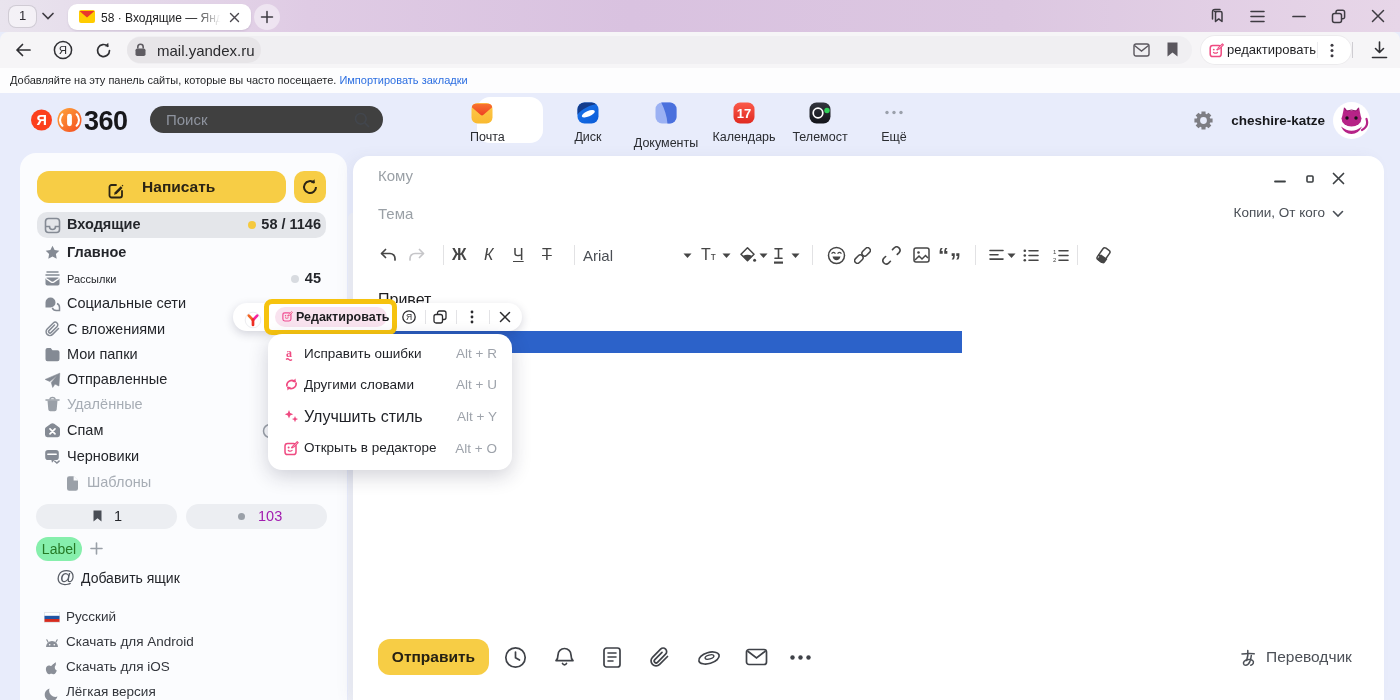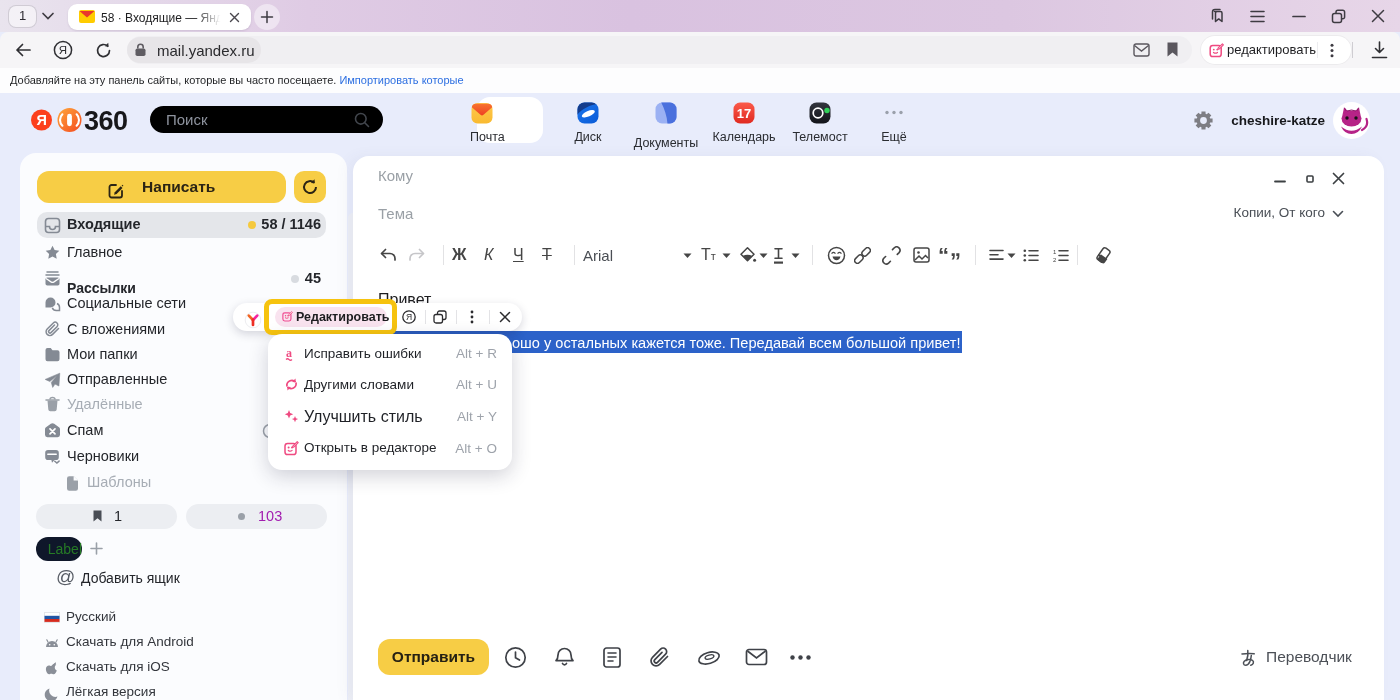--- a/index.html
+++ b/index.html
@@ -104,40 +104,40 @@
       </svg>
   </div>
   <div class="a" style="left:1352px;top:10px;width:1px;height:16px;background:#cfcdd2"></div>
   <svg class="a" style="left:1371px;top:9px" width="17" height="18" viewBox="0 0 17 18">
       <path d="M8.5 1 V11 M4.5 7.5 L8.5 11.5 L12.5 7.5" stroke="#2f2f33" stroke-width="1.6" fill="none" stroke-linecap="round" stroke-linejoin="round"></path>
       <path d="M1.5 16.5 H15.5" stroke="#2f2f33" stroke-width="1.6" stroke-linecap="round"></path>
     </svg>
 </div>
 
 <div class="a" id="infobar">
-  <div class="a" style="left:10px;top:6px">Добавляйте на эту панель сайты, которые вы часто посещаете. <span style="color:#2d6fe1">Импортировать которые</span></div>
+  <div class="a" style="left:10px;top:6px">Добавляйте на эту панель сайты, которые вы часто посещаете. <span style="color:#2d6fe1">Импортировать закладки</span></div>
 </div>
 
 <div class="a" id="hdr">
   <svg class="a" style="left:31px;top:14px" width="100" height="26" viewBox="0 0 100 26">
     <circle cx="10.5" cy="13" r="10.5" fill="#fc3f1d"></circle>
     <text x="10.7" y="18" text-anchor="middle" font-size="14.5" font-weight="bold" fill="#fff" font-family="Liberation Sans">Я</text>
     <circle cx="38.5" cy="13" r="12" fill="url(#og)"></circle>
     <defs>
         <linearGradient id="og" x1="0" y1="0" x2="1" y2="1">
           <stop offset="0" stop-color="#ffa93c"></stop>
           <stop offset="1" stop-color="#f4491f"></stop>
         </linearGradient>
       </defs>
     <rect x="36.1" y="6.8" width="4.8" height="12.4" rx="2.4" fill="#fff"></rect>
     <path d="M31.4 7.3 a8 8 0 0 0 0 11.4" fill="none" stroke="#fff" stroke-width="2.1" stroke-linecap="round"></path>
     <path d="M45.6 7.3 a8 8 0 0 1 0 11.4" fill="none" stroke="#fff" stroke-width="2.1" stroke-linecap="round"></path>
     <text x="53" y="22.5" font-size="27" font-weight="bold" fill="#17171a" font-family="Liberation Sans" letter-spacing="-0.5">360</text>
   </svg>
-  <div class="a" style="left:150px;top:13px;width:233px;height:27px;border-radius:14px;background:#000000">
+  <div class="a" style="left:150px;top:13px;width:233px;height:27px;border-radius:14px;background:#404040">
     <div class="a" style="left:16px;top:5px;font-size:15px;color:#8e939e">Поиск</div>
     <svg class="a" style="left:204px;top:6px" width="16" height="16" viewBox="0 0 16 16">
         <circle cx="6.8" cy="6.8" r="5.3" fill="none" stroke="#42464d" stroke-width="1.6"></circle>
         <path d="M10.8 10.8 L14.5 14.5" stroke="#42464d" stroke-width="1.6" stroke-linecap="round"></path>
       </svg>
   </div>
 
   <div class="a" style="left:477px;top:4px;width:66px;height:46px;background:#fff;border-radius:13px"></div>
   <div id="apps">
       <div class="a" style="left:470px;top:8px;width:80px;"><svg width="24" height="24" viewBox="0 0 24 24">
@@ -246,28 +246,28 @@
       <svg class="a" style="left:24px;top:63.5px" width="17" height="17" viewBox="0 0 17 17">
         <rect x="1.5" y="1.5" width="14" height="14" rx="3" fill="none" stroke="#848a94" stroke-width="1.6"></rect>
         <path d="M1.5 9.5 h4 a3 3 0 0 0 6 0 h4" fill="none" stroke="#848a94" stroke-width="1.6"></path>
       </svg>
       <div class="a" style="left:47px;top:63px;font-size:14.5px;font-weight:bold;color:#24262b">Входящие</div>
       <div class="a" style="left:228px;top:68px;width:8px;height:8px;border-radius:50%;background:#f5c93e"></div>
       <div class="a" style="left:180px;top:63px;width:121px;text-align:right;font-size:14.5px;font-weight:bold;color:#24262b">58 / 1146</div>
       <svg class="a" style="left:24px;top:91px" width="17" height="17" viewBox="0 0 17 17">
         <path d="M8.5 1.8 l2.1 4.3 4.7.7 -3.4 3.3 .8 4.7 -4.2-2.2 -4.2 2.2 .8-4.7 -3.4-3.3 4.7-.7 z" fill="#848a94"></path>
       </svg>
-      <div class="a" style="left:47px;top:90.5px;font-size:14.5px;font-weight:normal;color:#24262b">Главное</div>
+      <div class="a" style="left:47px;top:90.5px;font-size:14.5px;font-weight:bold;color:#24262b">Главное</div>
       <svg class="a" style="left:24px;top:117px" width="17" height="17" viewBox="0 0 17 17">
         <path d="M3 2 h11" stroke="#848a94" stroke-width="1.5" stroke-linecap="round"></path>
         <path d="M2 5 h13" stroke="#848a94" stroke-width="1.5" stroke-linecap="round"></path>
         <rect x="1.5" y="7.5" width="14" height="8" rx="1.8" fill="#848a94"></rect>
         <path d="M2 8.5 l5 3.4 a3 3 0 0 0 3 0 l5-3.4" fill="none" stroke="#fff" stroke-width="1.3"></path>
       </svg>
-      <div class="a" style="left:47px;top:127px;font-size:14px;font-weight:bold;color:#24262b">Рассылки</div>
+      <div class="a" style="left:47px;top:120px;font-size:11px;font-weight:normal;color:#24262b">Рассылки</div>
       <div class="a" style="left:271px;top:121.5px;width:8px;height:8px;border-radius:50%;background:#d8dbe0"></div>
       <div class="a" style="left:180px;top:116.5px;width:121px;text-align:right;font-size:14.5px;font-weight:bold;color:#24262b">45</div>
       <svg class="a" style="left:24px;top:142.5px" width="17" height="17" viewBox="0 0 17 17">
         <path d="M1.5 6.5 a5 5 0 0 1 10 0 a5 5 0 0 1-5 5 h-5 z" fill="#848a94"></path>
         <path d="M13 7.5 a4.2 4.2 0 0 1 2.5 3.8 v3.2 h-3.2 a4.2 4.2 0 0 1-4-2.8" fill="none" stroke="#848a94" stroke-width="1.5"></path>
       </svg>
       <div class="a" style="left:47px;top:142px;font-size:14.5px;font-weight:normal;color:#24262b">Социальные сети</div>
       <svg class="a" style="left:24px;top:168px" width="17" height="17" viewBox="0 0 17 17">
         <path d="M14.5 7.5 L8.6 13.4 a3.8 3.8 0 0 1-5.4-5.4 L9.3 2 a2.6 2.6 0 0 1 3.7 3.7 L7 11.6 a1.4 1.4 0 0 1-2-2 L10.5 4" fill="none" stroke="#848a94" stroke-width="1.5" stroke-linecap="round"></path>
       </svg>
@@ -309,21 +309,21 @@
 <div class="a" style="left:16px;top:350.5px;width:141px;height:25px;background:#eceef2;border-radius:12.5px">
   <svg class="a" style="left:56px;top:5.5px" width="11" height="14" viewBox="0 0 11 14">
         <path d="M1.5 1.5 h8 v11 l-4-3.2 -4 3.2 z" fill="#494d55"></path>
       </svg>
   <div class="a" style="left:78px;top:4px;font-size:14.5px;color:#24262b">1</div>
     </div>
     <div class="a" style="left:166px;top:350.5px;width:141px;height:25px;background:#eceef2;border-radius:12.5px">
   <div class="a" style="left:52px;top:9px;width:7px;height:7px;border-radius:50%;background:#9aa0a8"></div>
   <div class="a" style="left:72px;top:4px;font-size:14.5px;color:#a21caf">103</div>
     </div>
-    <div class="a" style="left:16px;top:384px;width:46px;height:24px;background:#0f172a;border-radius:12px;text-align:right;font-size:14px;color:#267a26;line-height:24px">Label</div>
+    <div class="a" style="left:16px;top:384px;width:46px;height:24px;background:#86efac;border-radius:12px;text-align:center;font-size:14px;color:#267a26;line-height:24px">Label</div>
     <svg class="a" style="left:70px;top:389px" width="13" height="13" viewBox="0 0 13 13">
       <path d="M6.5 1 V12 M1 6.5 H12" stroke="#9aa0a8" stroke-width="1.6" stroke-linecap="round"></path>
     </svg>
     <div class="a" style="left:36px;top:413px;font-size:19px;color:#585d66">@</div>
     <div class="a" style="left:61px;top:417px;font-size:14px;color:#24262b">Добавить ящик</div>
     <svg class="a" style="left:24px;top:458px" width="16" height="14" viewBox="0 0 16 14">
       <rect x="0.25" y="1.75" width="15.5" height="9.5" fill="#fff" stroke="#c9ccd2" stroke-width=".5"></rect>
       <rect x="0.5" y="4.8" width="15" height="3.2" fill="#2255a4"></rect>
       <rect x="0.5" y="8" width="15" height="2.9" fill="#d52b1e"></rect>
     </svg>
@@ -445,21 +445,20 @@
       </svg>
       <div class="a" style="left:724px;top:89px;width:1px;height:20px;background:#e2e2e4"></div>
       <svg class="a" style="left:742px;top:90px" width="17" height="18" viewBox="0 0 17 18">
         <rect x="4.5" y="2" width="8" height="14" rx="2.2" transform="rotate(35 8.5 9)" fill="none" stroke="#454545" stroke-width="1.5"></rect>
         <path d="M3.2 8.6 l6.6 4.6" stroke="#454545" stroke-width="1.5"></path>
         <path d="M6.9 16.9 a2.2 2.2 0 0 0 3-.5 l2.5-3.5 -6.6-4.6 -2.5 3.5 a2.2 2.2 0 0 0 .5 3 z" fill="#454545" transform="rotate(0)"></path>
       </svg>
     </div>
   <div class="a" style="left:25px;top:135px;font-size:16px;color:#1d1d1f">Привет,</div>
   <div class="a" style="left:25px;top:175px;width:584px;height:21.5px;background:#2c62c9"></div>
-  <div class="a" style="left:159px;top:178.5px;font-size:14.6px;color:#fff;white-space:nowrap">ошо у остальных кажется тоже. Передавай всем большой привет!</div>
 
   <div class="a" style="left:25px;top:483px;width:111px;height:36px;background:#f7cd45;border-radius:12px;text-align:center;line-height:36px;font-size:15.5px;font-weight:bold;color:#262113">Отправить</div>
   <div id="bicons">
 <svg class="a" style="left:151px;top:490px" width="23" height="23" viewBox="0 0 23 23">
         <circle cx="11.5" cy="11.5" r="9.7" fill="none" stroke="#3f4248" stroke-width="1.7"></circle>
         <path d="M11.5 6 v5.8 l4 2.3" fill="none" stroke="#3f4248" stroke-width="1.7" stroke-linecap="round"></path>
       </svg>
 <svg class="a" style="left:200px;top:490px" width="23" height="23" viewBox="0 0 23 23">
         <path d="M11.5 2.5 a6.5 6.5 0 0 1 6.5 6.5 c0 3.5 1 4.6 2 5.6 h-17 c1-1 2-2.1 2-5.6 a6.5 6.5 0 0 1 6.5-6.5 z" fill="none" stroke="#3f4248" stroke-width="1.7" stroke-linejoin="round"></path>
         <path d="M9.5 17.5 a2.2 2.2 0 0 0 4 0" fill="none" stroke="#3f4248" stroke-width="1.7" stroke-linecap="round"></path>

